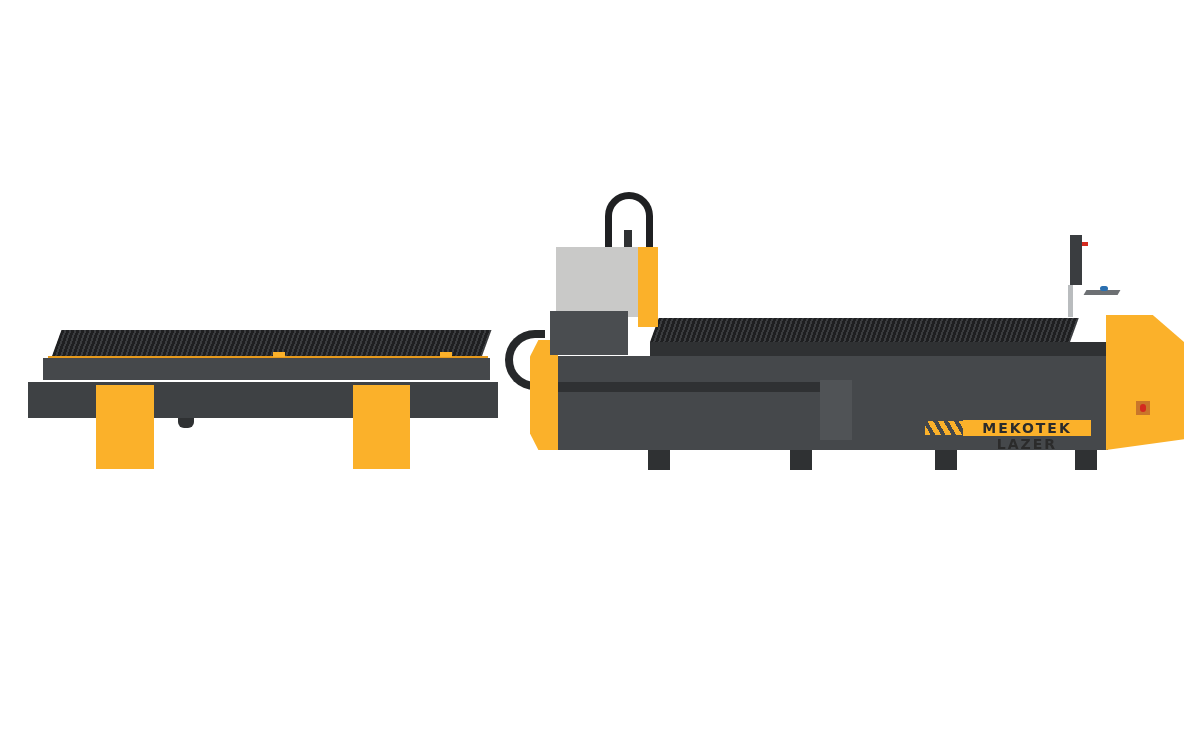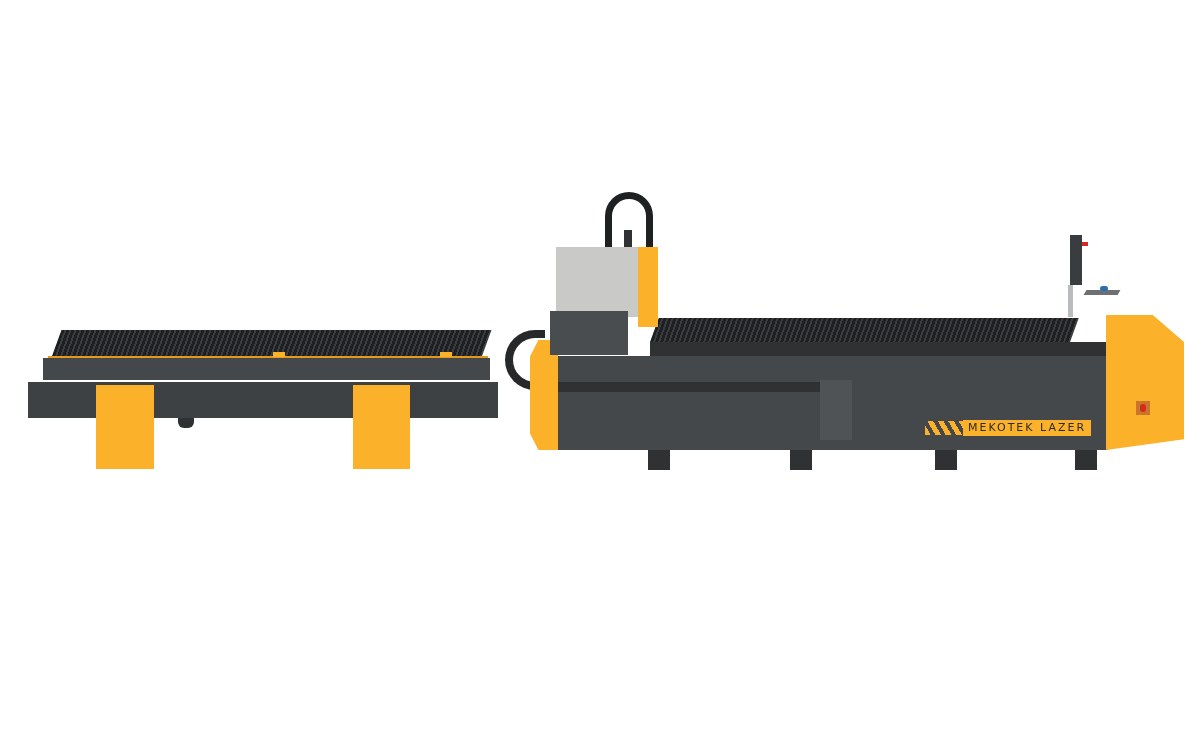--- a/index.html
+++ b/index.html
@@ -2,21 +2,21 @@
 <html><head>
 <meta charset="utf-8">
 <style>
   html,body{margin:0;padding:0;background:#ffffff;}
   body{width:1200px;height:750px;position:relative;overflow:hidden;font-family:"Liberation Sans",sans-serif;}
   .abs{position:absolute;}
   .dark{background:#45484b;}
   .darker{background:#2f3133;}
   .yellow{background:#fbb12a;}
   .slats{background:repeating-linear-gradient(90deg,#1e1f21 0 3px,#3a3c3f 3px 5px);}
-  .brand{font-family:"DejaVu Sans",sans-serif;font-weight:normal;letter-spacing:2px;color:#2b2b2b;font-size:11px;}
+  .brand{font-family:"DejaVu Sans",sans-serif;font-weight:bold;letter-spacing:2px;color:#2b2b2b;font-size:14px;}
 </style>
 </head>
 <body>
 
 <div>
 
   <div>
     <div class="abs slats" style="left:52px;top:330px;width:430px;height:26px;transform:skewX(-20deg);transform-origin:bottom left;"></div>
     <div class="abs" style="left:48px;top:356px;width:440px;height:2px;background:#e69a1c;"></div>
     <div class="abs dark" style="left:43px;top:358px;width:447px;height:22px;"></div>

